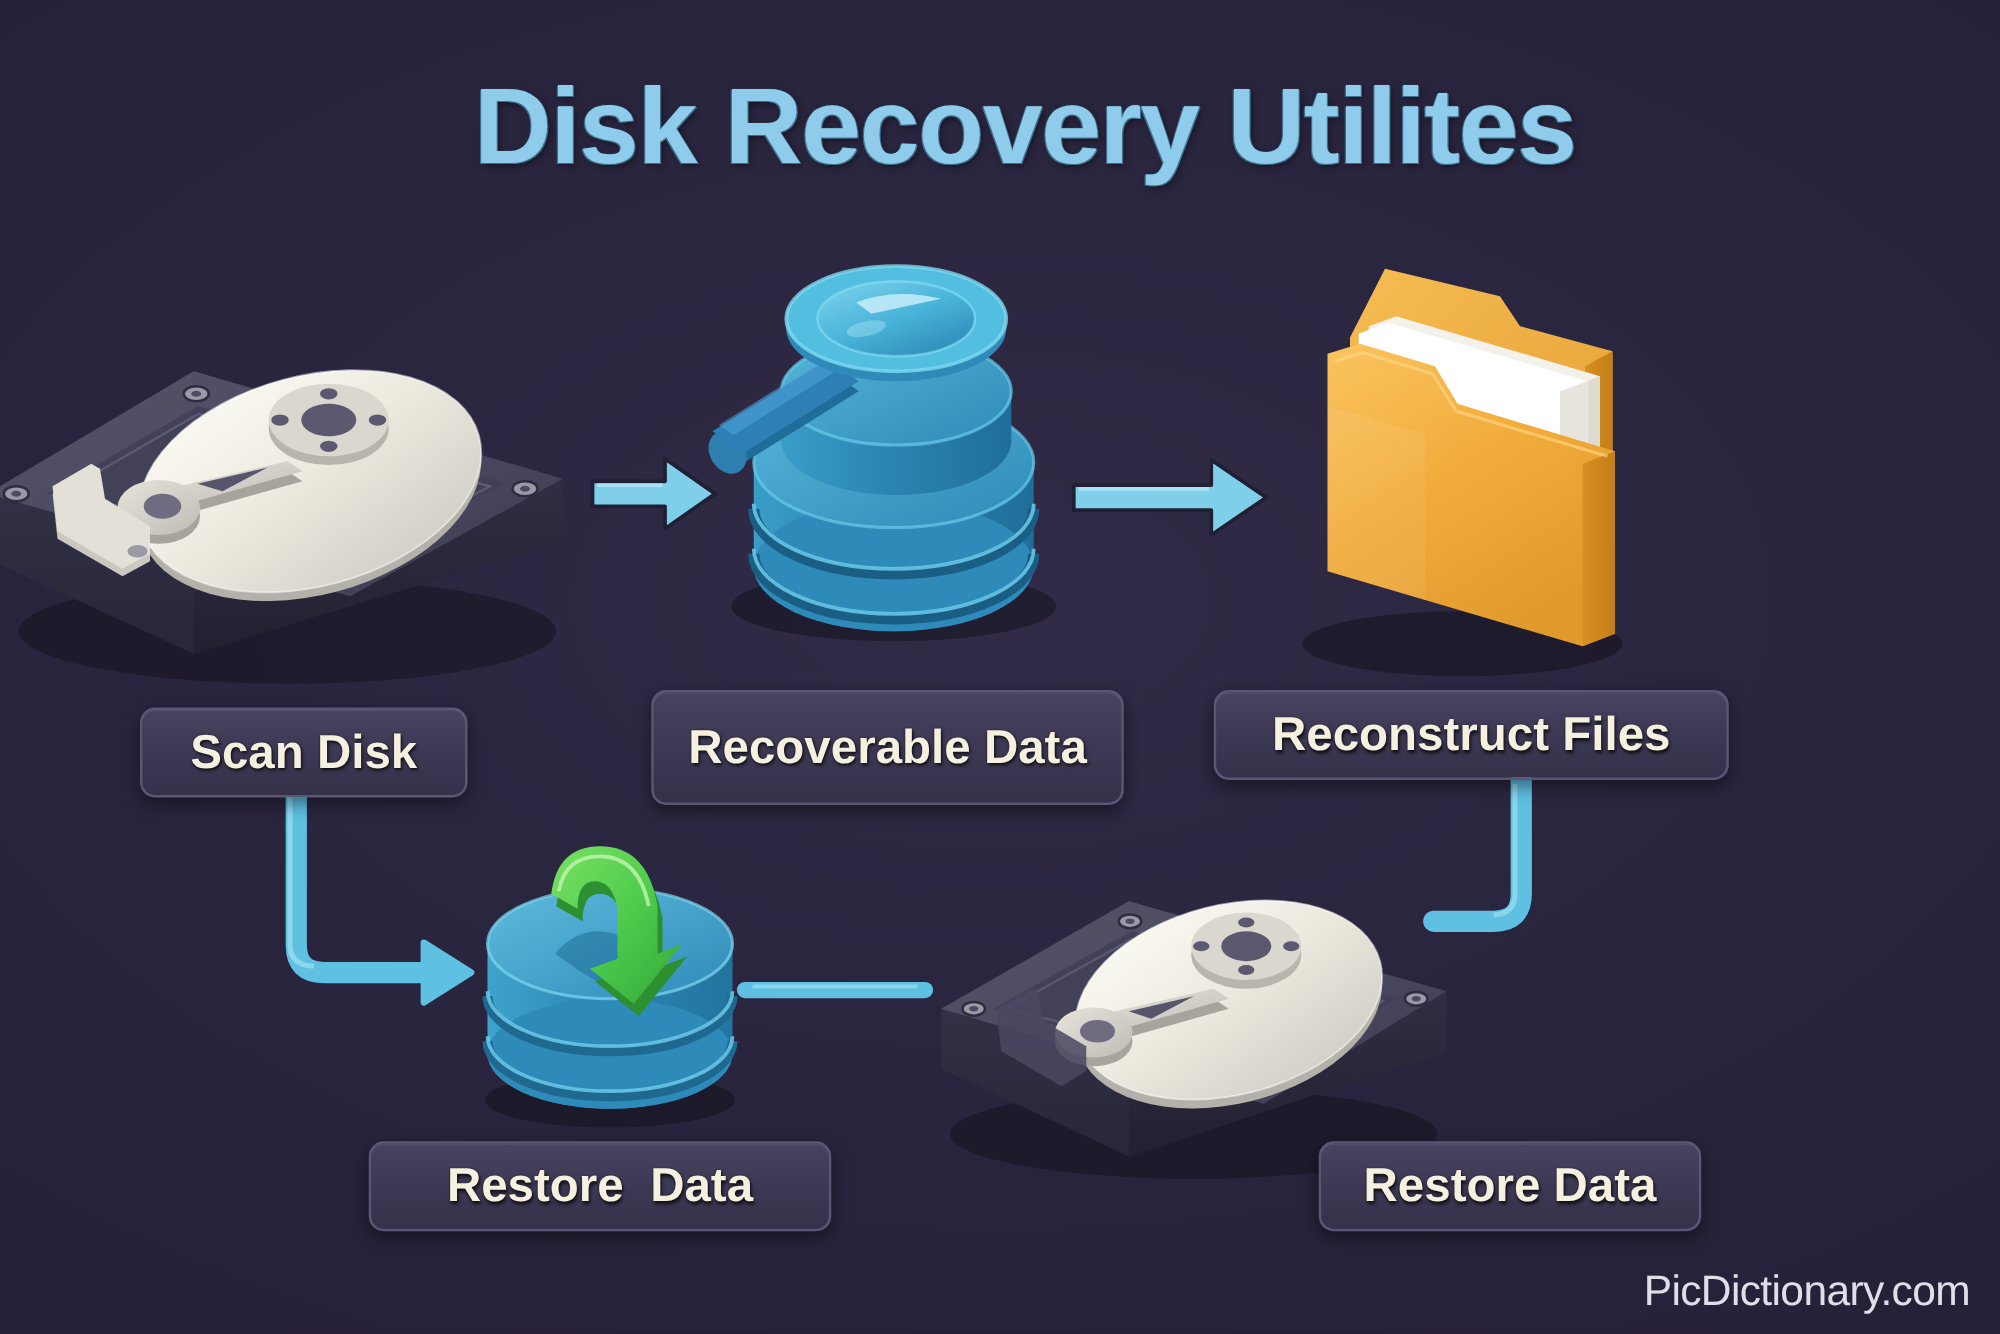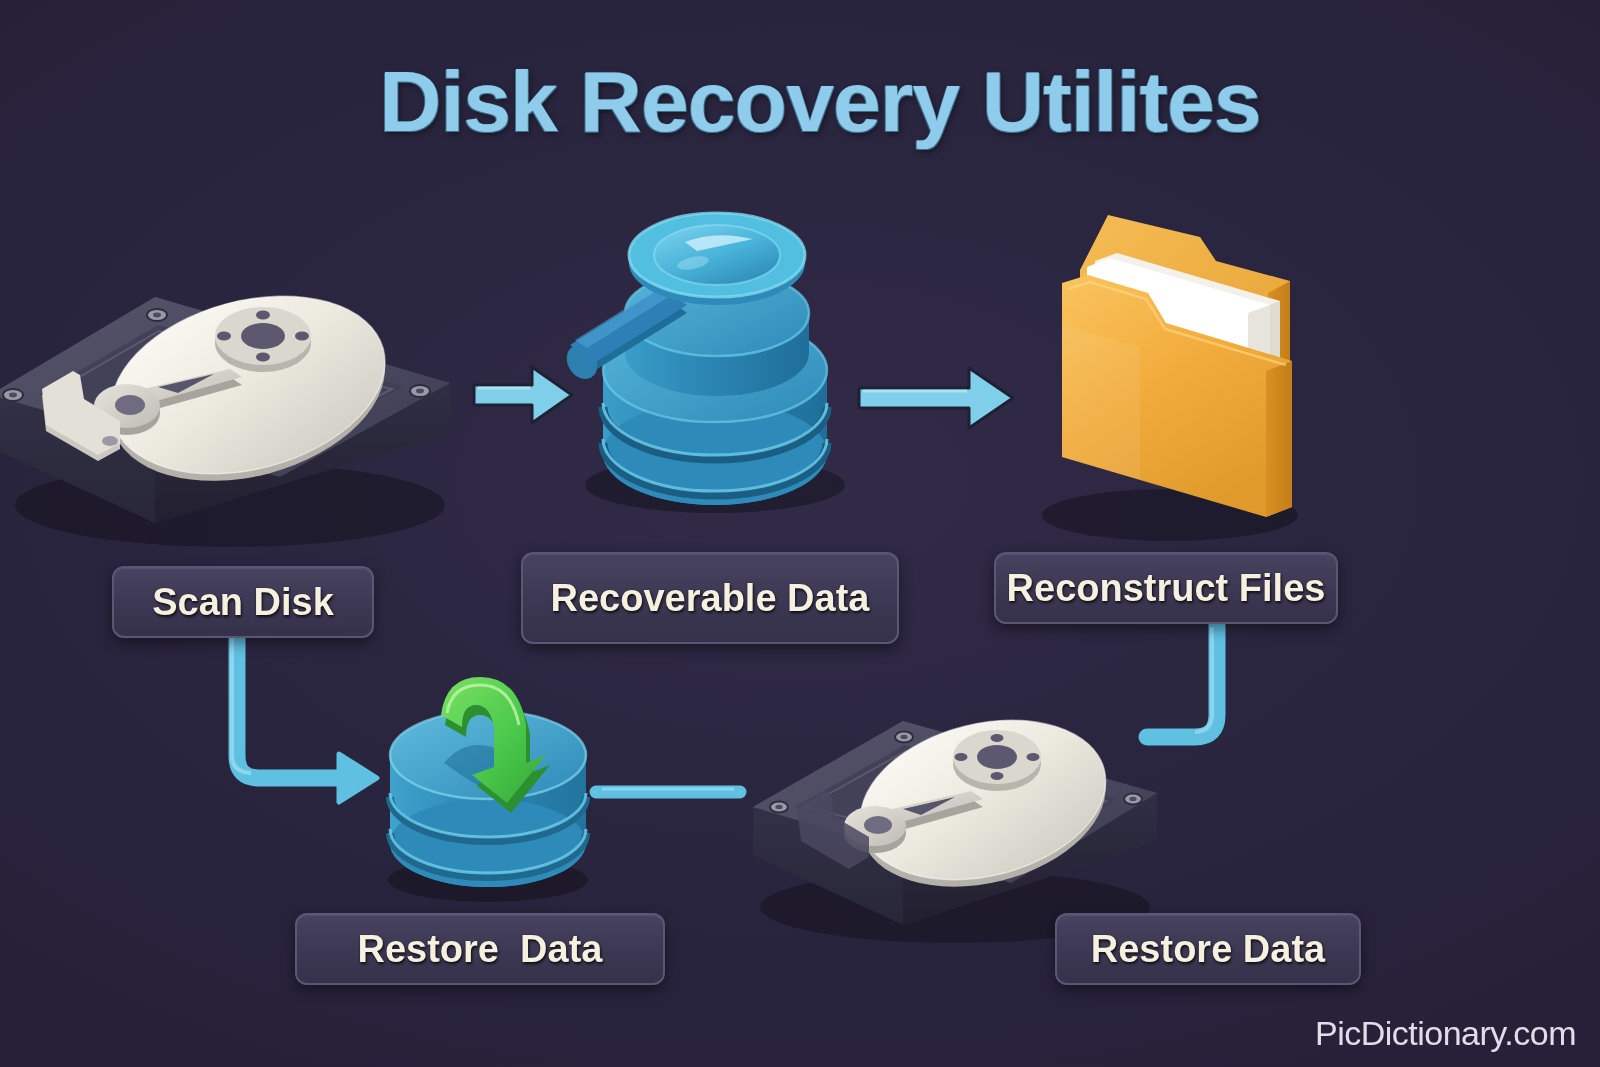--- a/index.html
+++ b/index.html
@@ -358,21 +358,21 @@
   </div>
 
   <div class="abs chip" style="left:112px; top:566px; width:262px; height:72px;">
     <span>Scan Disk</span>
   </div>
 
   <div class="abs chip" style="left:521px; top:552px; width:378px; height:92px;">
     <span>Recoverable Data</span>
   </div>
 
-  <div class="abs chip" style="left:994px; top:552px; width:344px; height:72px;justify-content:center;">
+  <div class="abs chip" style="left:971px; top:552px; width:412px; height:72px;justify-content:center;">
     <span>Reconstruct Files</span>
   </div>
 
   <div class="abs chip" style="left:295px; top:913px; width:370px; height:72px;">
     <span>Restore  Data</span>
   </div>
 
   <div class="abs chip" style="left:1055px; top:913px; width:306px; height:72px;">
     <span>Restore Data</span>
   </div>

